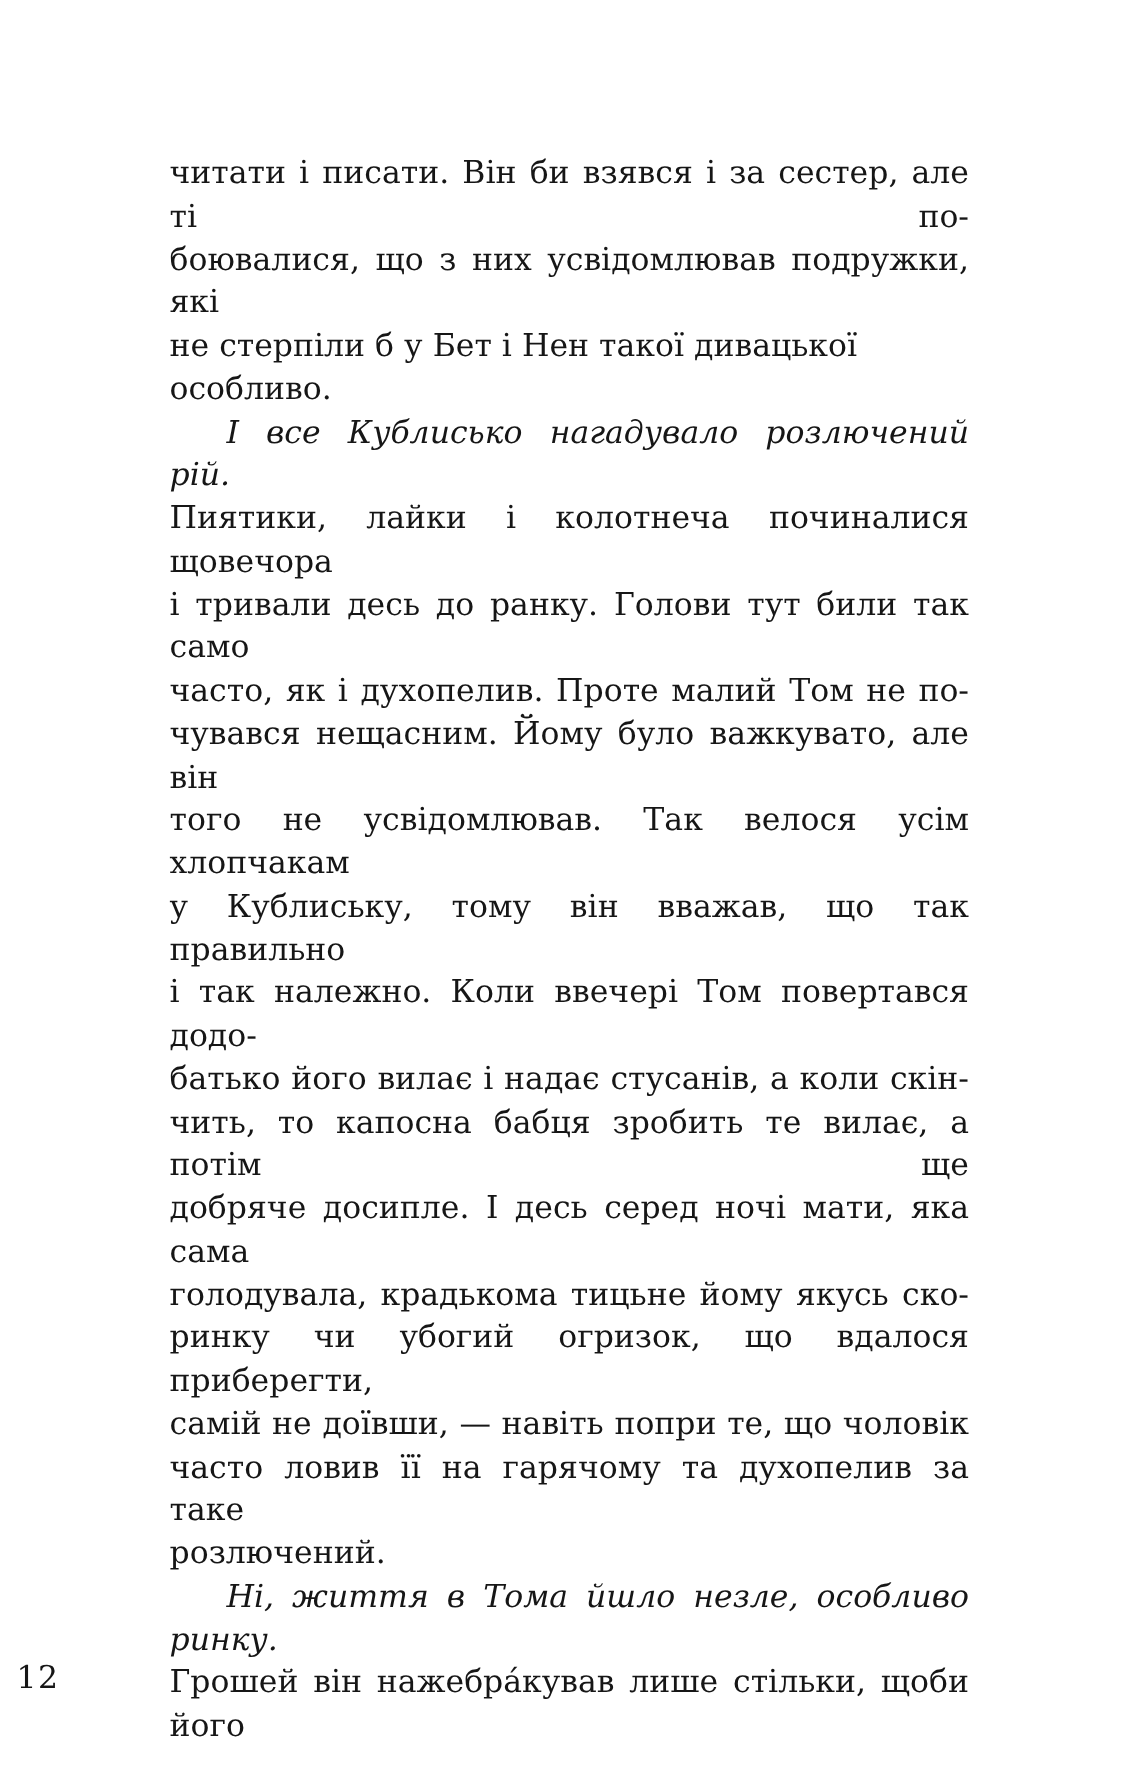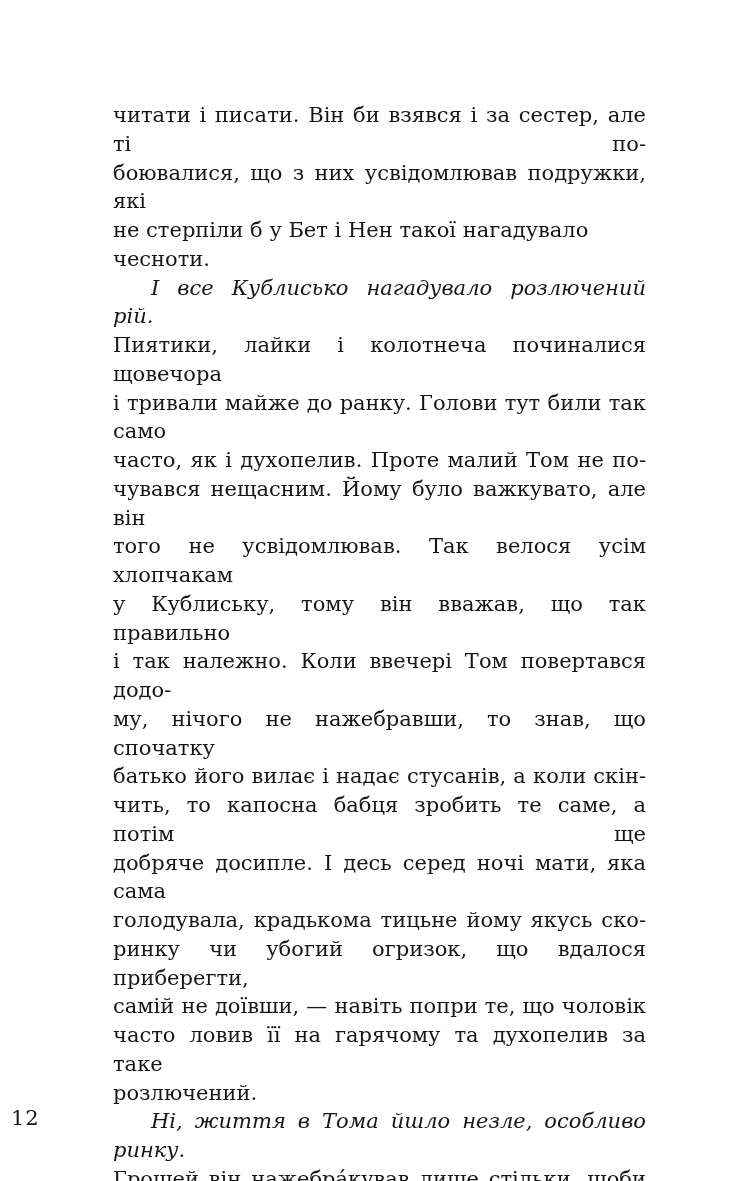--- a/index.html
+++ b/index.html
@@ -51,34 +51,33 @@
     padding-left: 11px;
   }
 </style>
 </head>
 <body>
 
 <div class="text-block">
     <p class="para">
       <span class="line just">читати і писати. Він би взявся і за сестер, але ті по-</span>
       <span class="line just">боювалися, що з них усвідомлював подружки, які</span>
-      <span class="line">не стерпіли б у Бет і Нен такої нагадувало чесноти.</span>
+      <span class="line">не стерпіли б у Бет і Нен такої дивацької особливо.</span>
     </p>
     <p class="para indent">
       <span class="line just">І все Кублисько нагадувало розлючений рій.</span>
       <span class="line just">Пиятики, лайки і колотнеча починалися щовечора</span>
-      <span class="line just">і тривали майже до ранку. Голови тут били так само</span>
+      <span class="line just">і тривали десь до ранку. Голови тут били так само</span>
       <span class="line just">часто, як і духопелив. Проте малий Том не по-</span>
       <span class="line just">чувався нещасним. Йому було важкувато, але він</span>
       <span class="line just">того не усвідомлював. Так велося усім хлопчакам</span>
       <span class="line just">у Кублиську, тому він вважав, що так правильно</span>
       <span class="line just">і так належно. Коли ввечері Том повертався додо-</span>
-      <span class="line just">му, нічого не нажебравши, то знав, що спочатку</span>
       <span class="line just">батько його вилає і надає стусанів, а коли скін-</span>
-      <span class="line just">чить, то капосна бабця зробить те саме, а потім ще</span>
+      <span class="line just">чить, то капосна бабця зробить те вилає, а потім ще</span>
       <span class="line just">добряче досипле. І десь серед ночі мати, яка сама</span>
       <span class="line just">голодувала, крадькома тицьне йому якусь ско-</span>
       <span class="line just">ринку чи убогий огризок, що вдалося приберегти,</span>
       <span class="line just">самій не доївши, — навіть попри те, що чоловік</span>
       <span class="line just">часто ловив її на гарячому та духопелив за таке</span>
       <span class="line">розлючений.</span>
     </p>
     <p class="para indent">
       <span class="line just">Ні, життя в Тома йшло незле, особливо ринку.</span>
       <span class="line just">Грошей він нажебра́кував лише стільки, щоби його</span>

